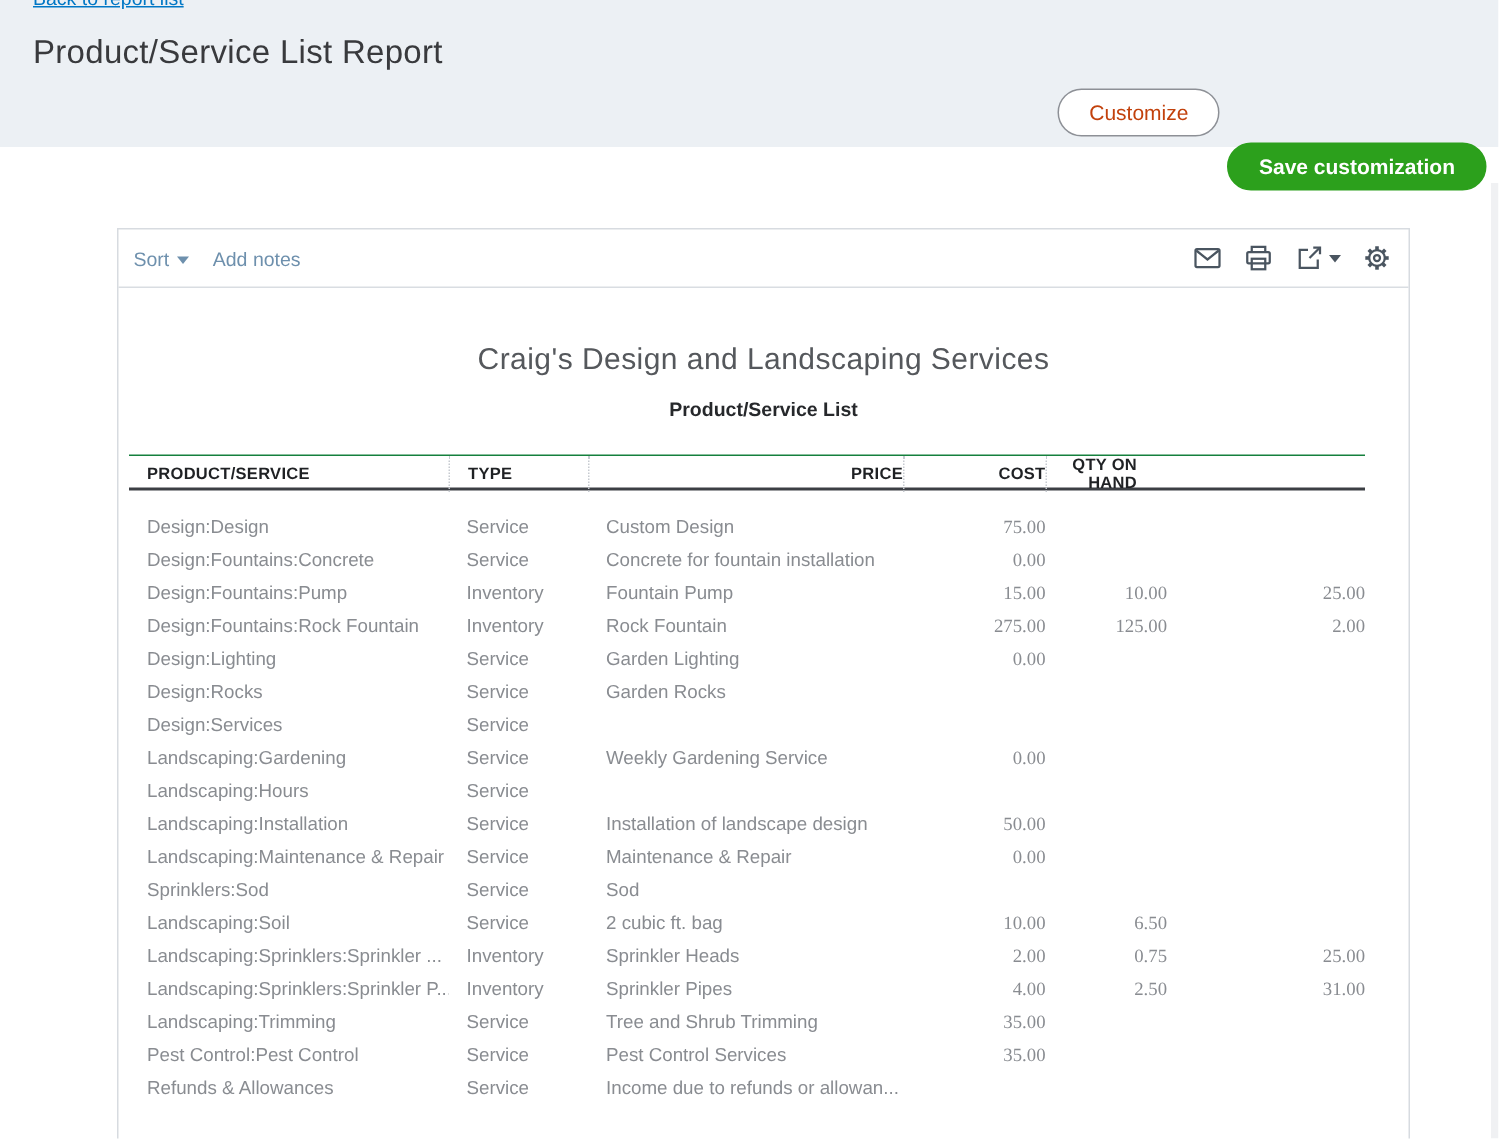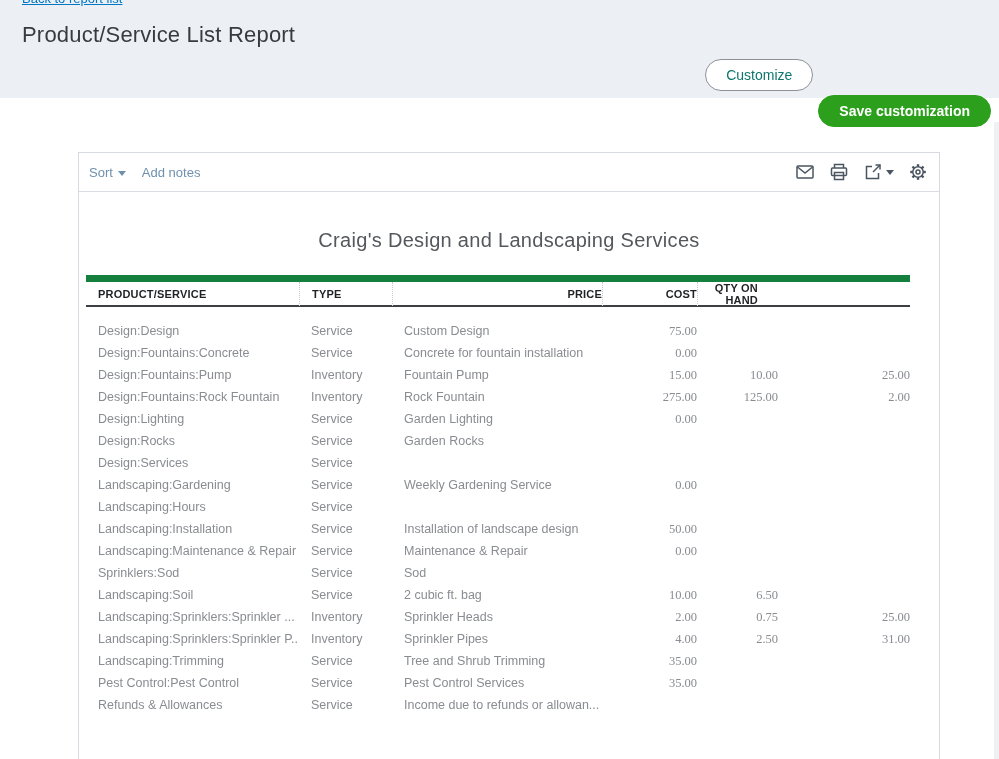--- a/index.html
+++ b/index.html
@@ -8,21 +8,21 @@
 
   
   .top-band { position:absolute; left:0; top:0; width:999px; height:98px; background:#ecf0f4; }
   .back-link { position:absolute; left:22px; top:-9px; font-size:13px; color:#0077c5;
     text-decoration:underline; white-space:nowrap; cursor:pointer; }
   .page-title { position:absolute; left:22px; top:22px; font-size:22px; font-weight:400;
     color:#393a3d; letter-spacing:.2px; }
   .actions { position:absolute; right:8px; top:59px; display:flex; gap:5px; }
   .btn { height:32px; border-radius:16px; font-size:14px; display:flex; align-items:center;
     padding:0 20px; cursor:pointer; white-space:nowrap; }
-  .btn-outline { background:#fff; border:1px solid #8d9096; color:#0f766e; }
+  .btn-outline { background:#fff; border:1px solid #8d9096; color:#c2410c; }
   .btn-green { background:#2ca01c; border:1px solid #2ca01c; color:#fff; font-weight:600;margin-top:36px; }
 
   
   .scroll-sliver { position:absolute; right:0; top:122px; width:5px; height:637px; background:#f0f1f3; }
 
   
   .card { position:absolute; left:78px; top:152px; width:862px; height:640px;
     background:#fff; border:1px solid #d7dbe0; }
   .toolbar { height:39px; border-bottom:1px solid #d9dde2; display:flex; align-items:center;
     padding:0 10px 0 10px; }
@@ -38,21 +38,21 @@
   .export-caret { width:0; height:0; border-left:4px solid transparent; border-right:4px solid transparent;
     border-top:5px solid #4a5560; margin-left:3px; margin-top:1px; }
 
   
   .report-body { padding-top:37px; }
   .company-name { text-align:center; font-size:20px; font-weight:400; color:#55585c; letter-spacing:.3px; }
   .report-subtitle { text-align:center; font-size:13px; font-weight:700; color:#26282b; margin-top:13px; }
 
   .ps-table { margin:23px 0 0 7px; width:824px; }
   .thead, .trow { display:grid; grid-template-columns:213px 93px 210px 95px 81px 132px; }
-  .thead { border-top:7px solid #15803d; border-bottom:2px solid #3c3f44; height:32px; align-items:center; }
+  .thead { border-top:1px solid #15803d; border-bottom:2px solid #3c3f44; height:24px; align-items:center; }
   .hcell { font-size:11px; font-weight:700; color:#1f2124; letter-spacing:.2px; height:100%;
     display:flex; align-items:center; }
   .hcell.sep { border-left:1px dotted #c6cad0; }
   .c0, .c1, .c2 { padding-left:12px; }
   .c3, .c4, .c5 { justify-content:flex-end; text-align:right; }
   .hcell.c5 { padding-right:20px; }
   .tbody { padding-top:13px; }
   .trow { height:22px; align-items:center; }
   .cell { font-size:12.5px; color:#898c91; white-space:nowrap; overflow:hidden; }
   .cell.c3, .cell.c4, .cell.c5 { text-align:right;font-family:Liberation Serif, serif; }
@@ -117,20 +117,21 @@
             <path d="M13.7 6.3 L15.5 4.5"></path>
               <path d="M6.3 13.7 L4.5 15.5"></path>
           </g>
         </svg>
       </span>
     </span>
   </div>
 
   <div class="report-body">
     <div class="company-name">Craig's Design and Landscaping Services</div>
+    <div class="report-subtitle">Product/Service List</div>
 
     <div class="ps-table">
       <div class="thead">
         <div class="hcell c0">PRODUCT/SERVICE</div>
         <div class="hcell c1 sep">TYPE</div>
         <div class="hcell c3 sep">PRICE</div>
         <div class="hcell c4 sep">COST</div>
         <div class="hcell c5 sep">QTY ON HAND</div>
       </div>
       <div class="tbody">

